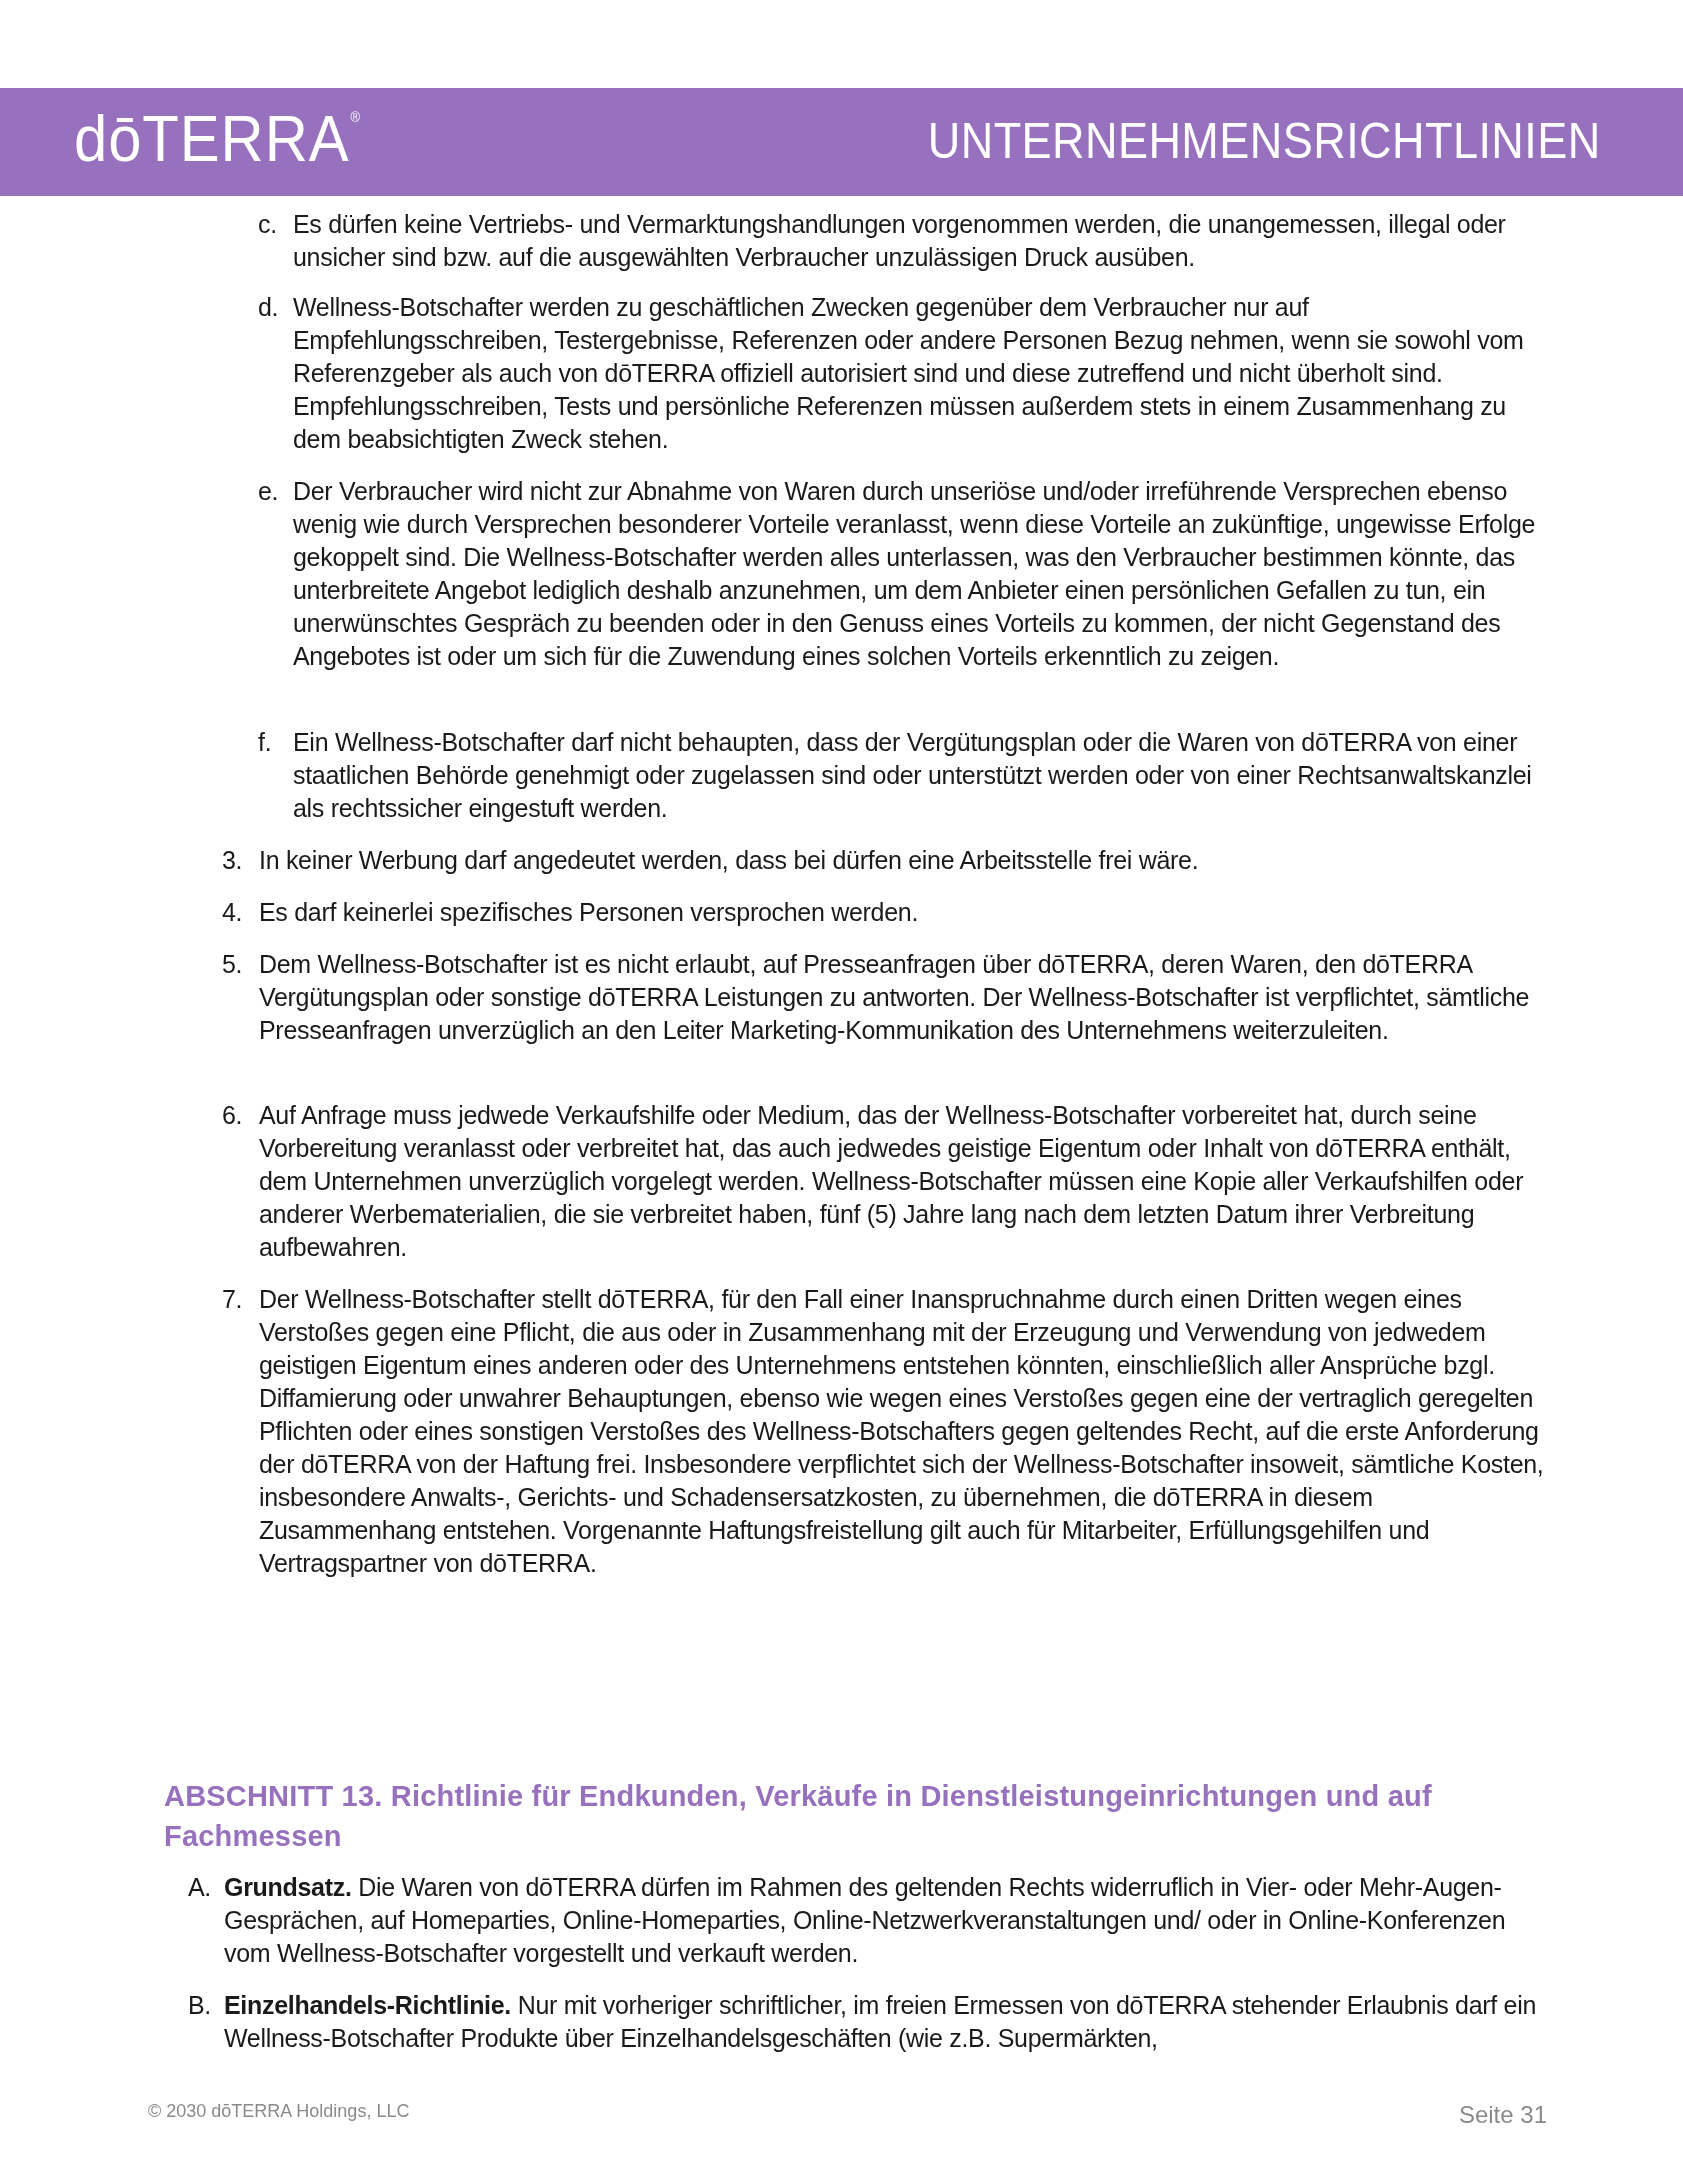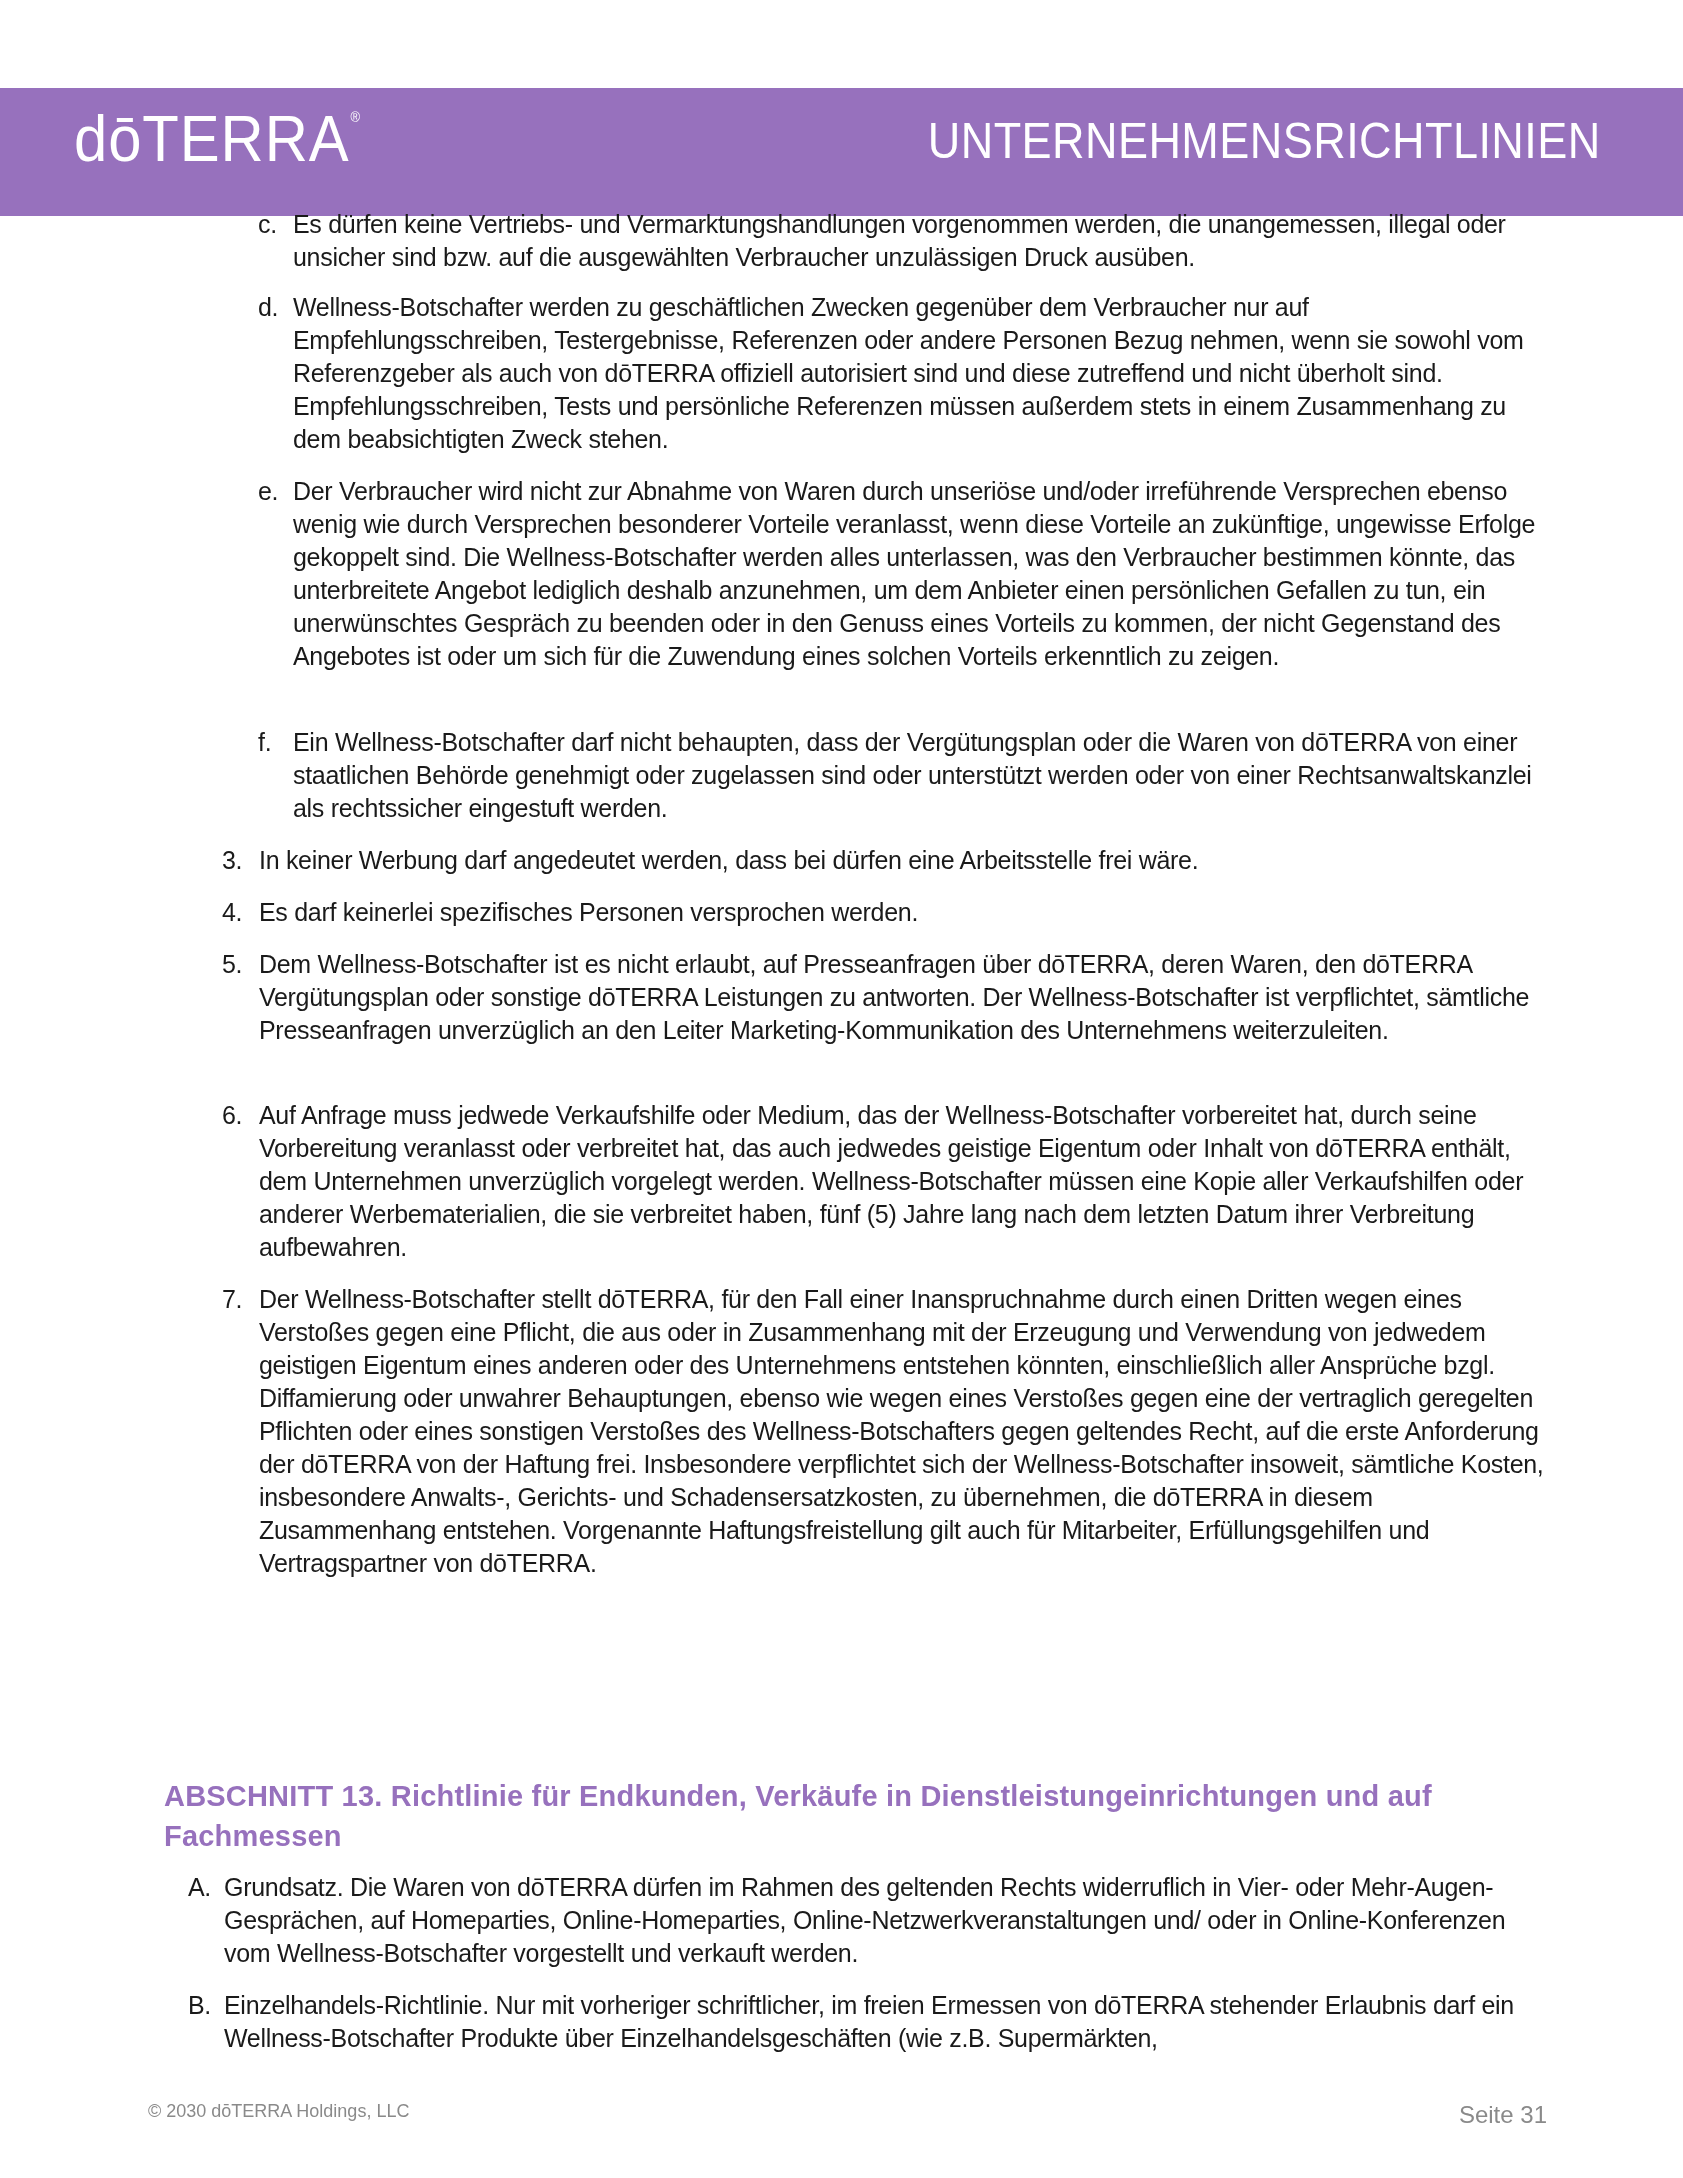--- a/index.html
+++ b/index.html
@@ -13,21 +13,21 @@
       position: relative;
       overflow: hidden;
       font-family: "Liberation Sans", sans-serif;
       color: #1a1a1a;
     }
     .header-bar {
       position: absolute;
       left: 0;
       top: 88px;
       width: 1683px;
-      height: 128px;
+      height: 108px;
       background: #9771bd;
     }
     .logo {
       position: absolute;
       left: 74px;
       top: 18px;
       font-family: "Liberation Sans", sans-serif;
       color: #ffffff;
       font-size: 65px;
       letter-spacing: 1px;
@@ -94,21 +94,21 @@
       top: 1764px;
       width: 1386px;
       font-size: 29px;
       line-height: 40px;
       font-weight: bold;
       color: #9771bd;
       letter-spacing: 0.2px;
       margin-top: 12px;
     }
     b.lead {
-      font-weight: normal;
+      font-weight: bold;
       color: #1a1a1a;
     }
     .footer-left {
       position: absolute;
       left: 148px;
       top: 2101px;
       font-size: 18px;
       color: #8a8a8a;
     }
     .footer-right {

